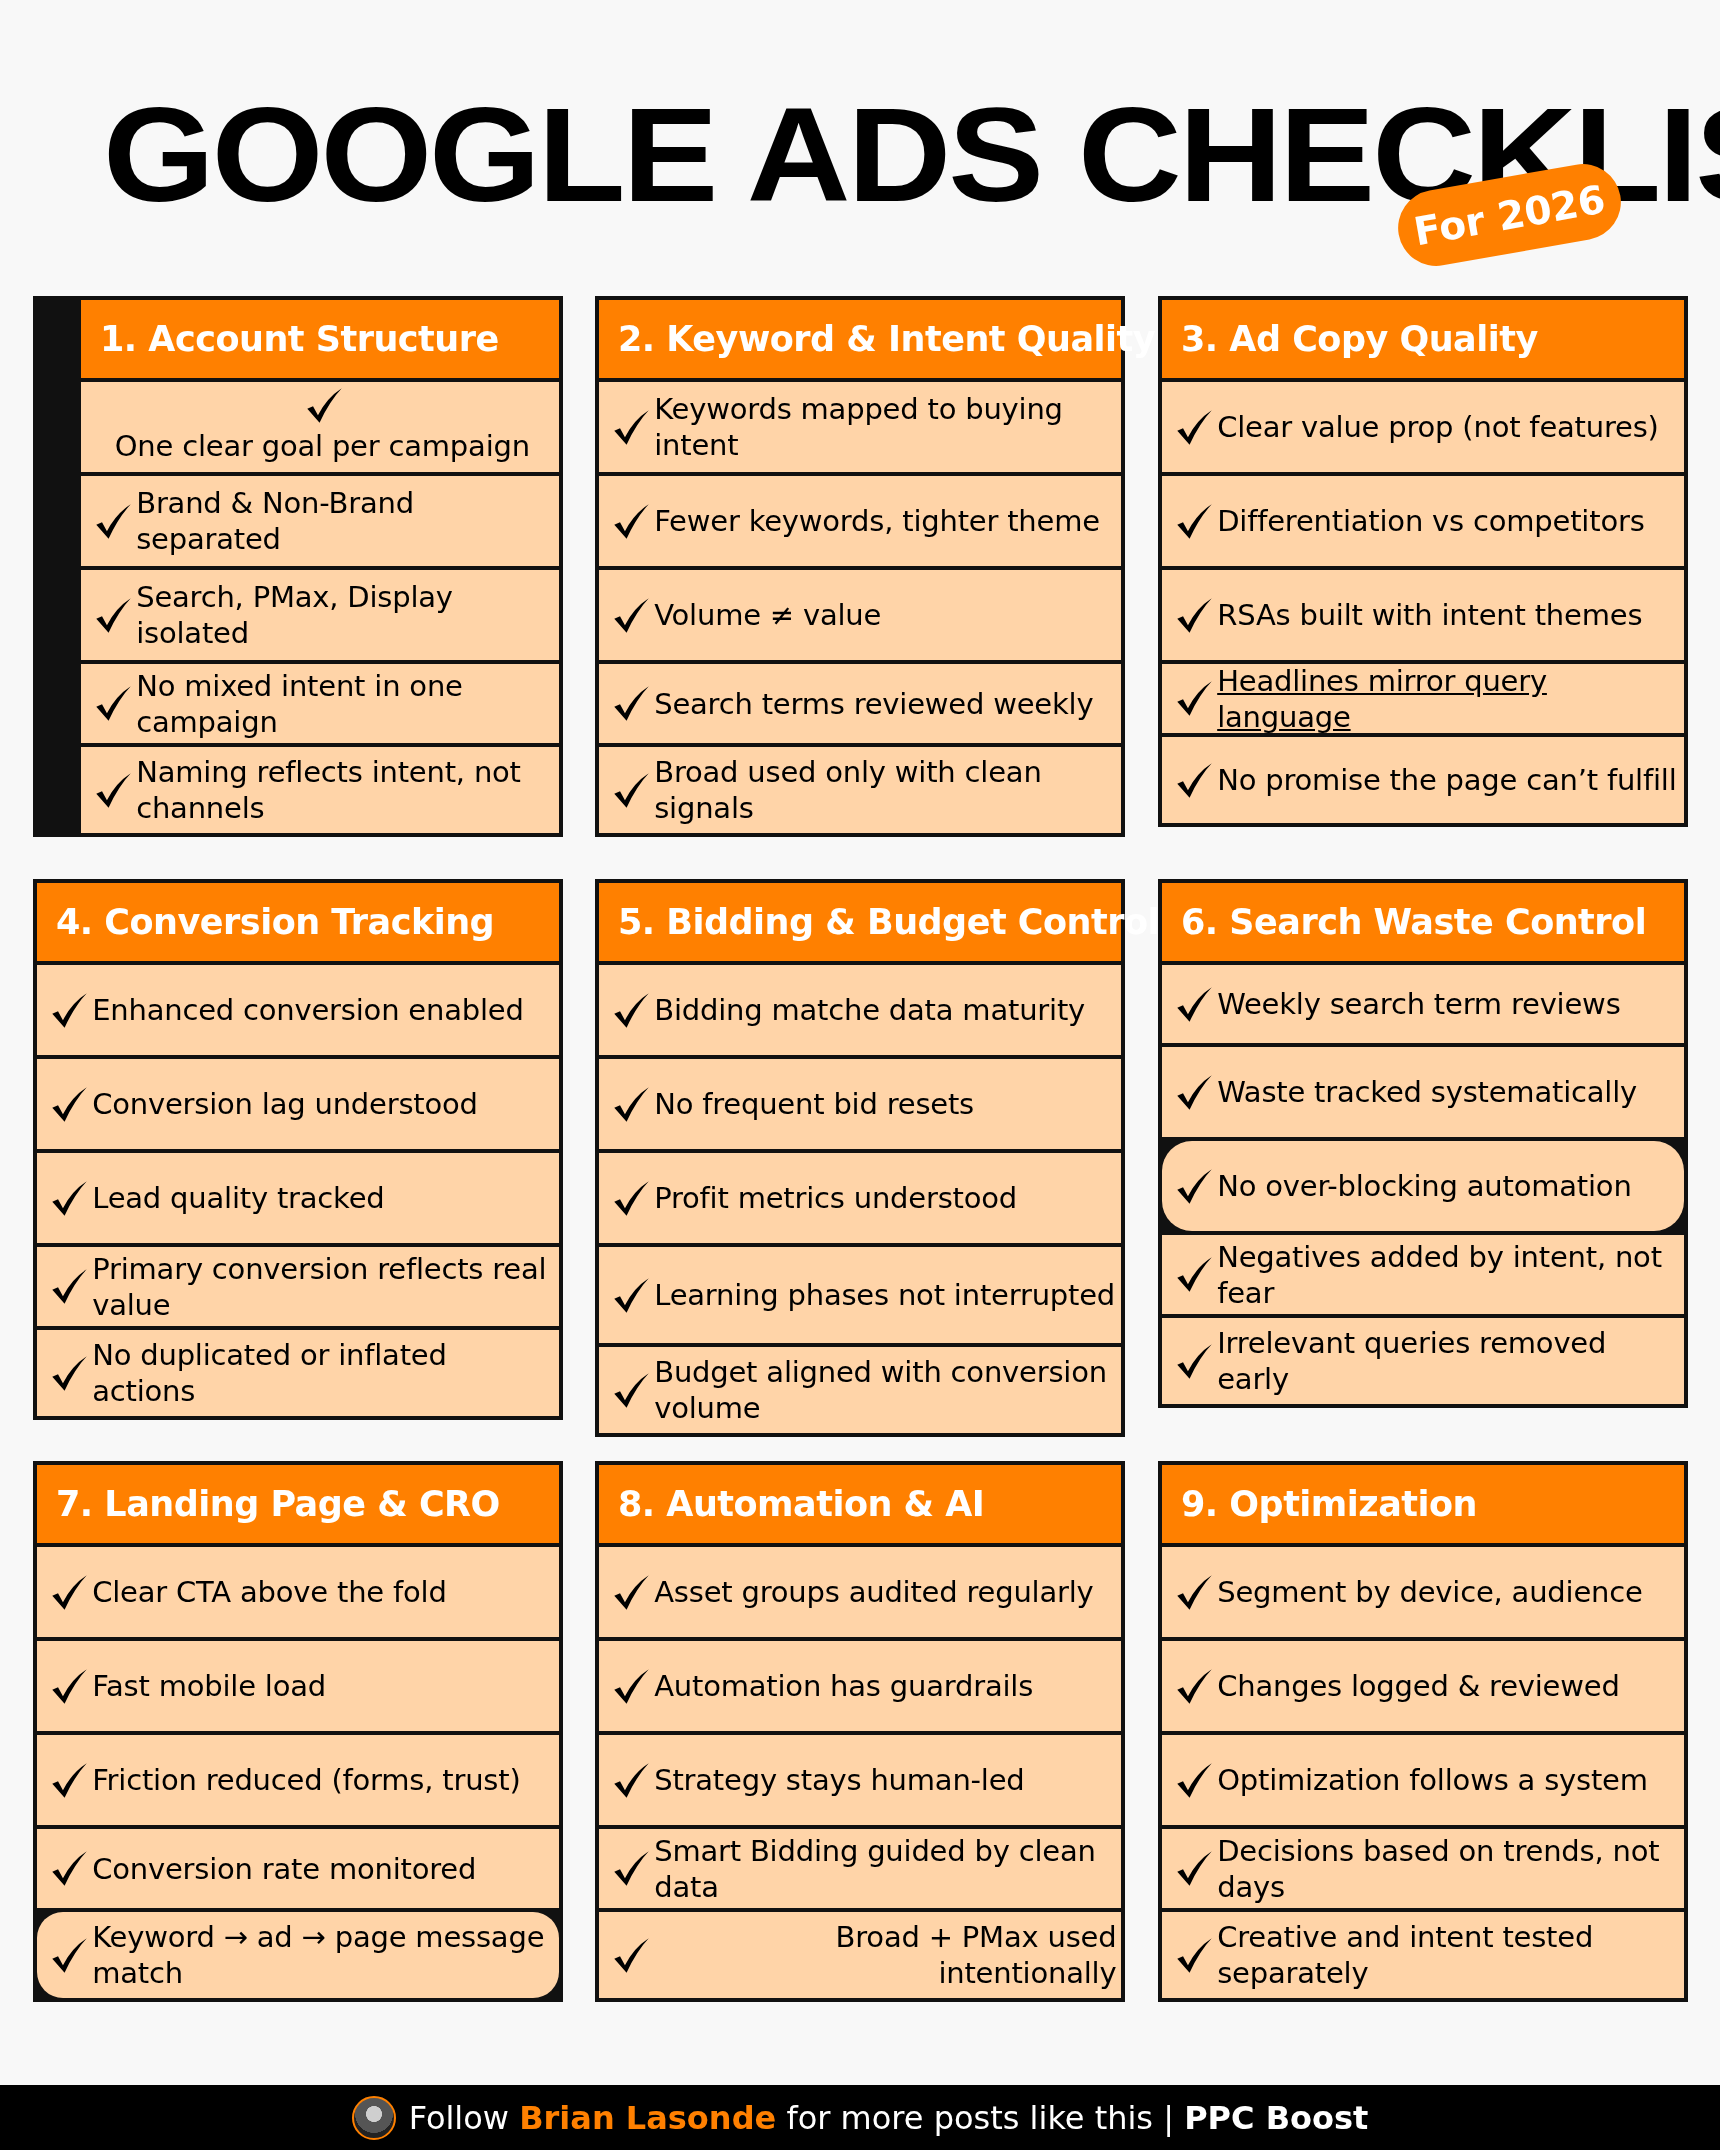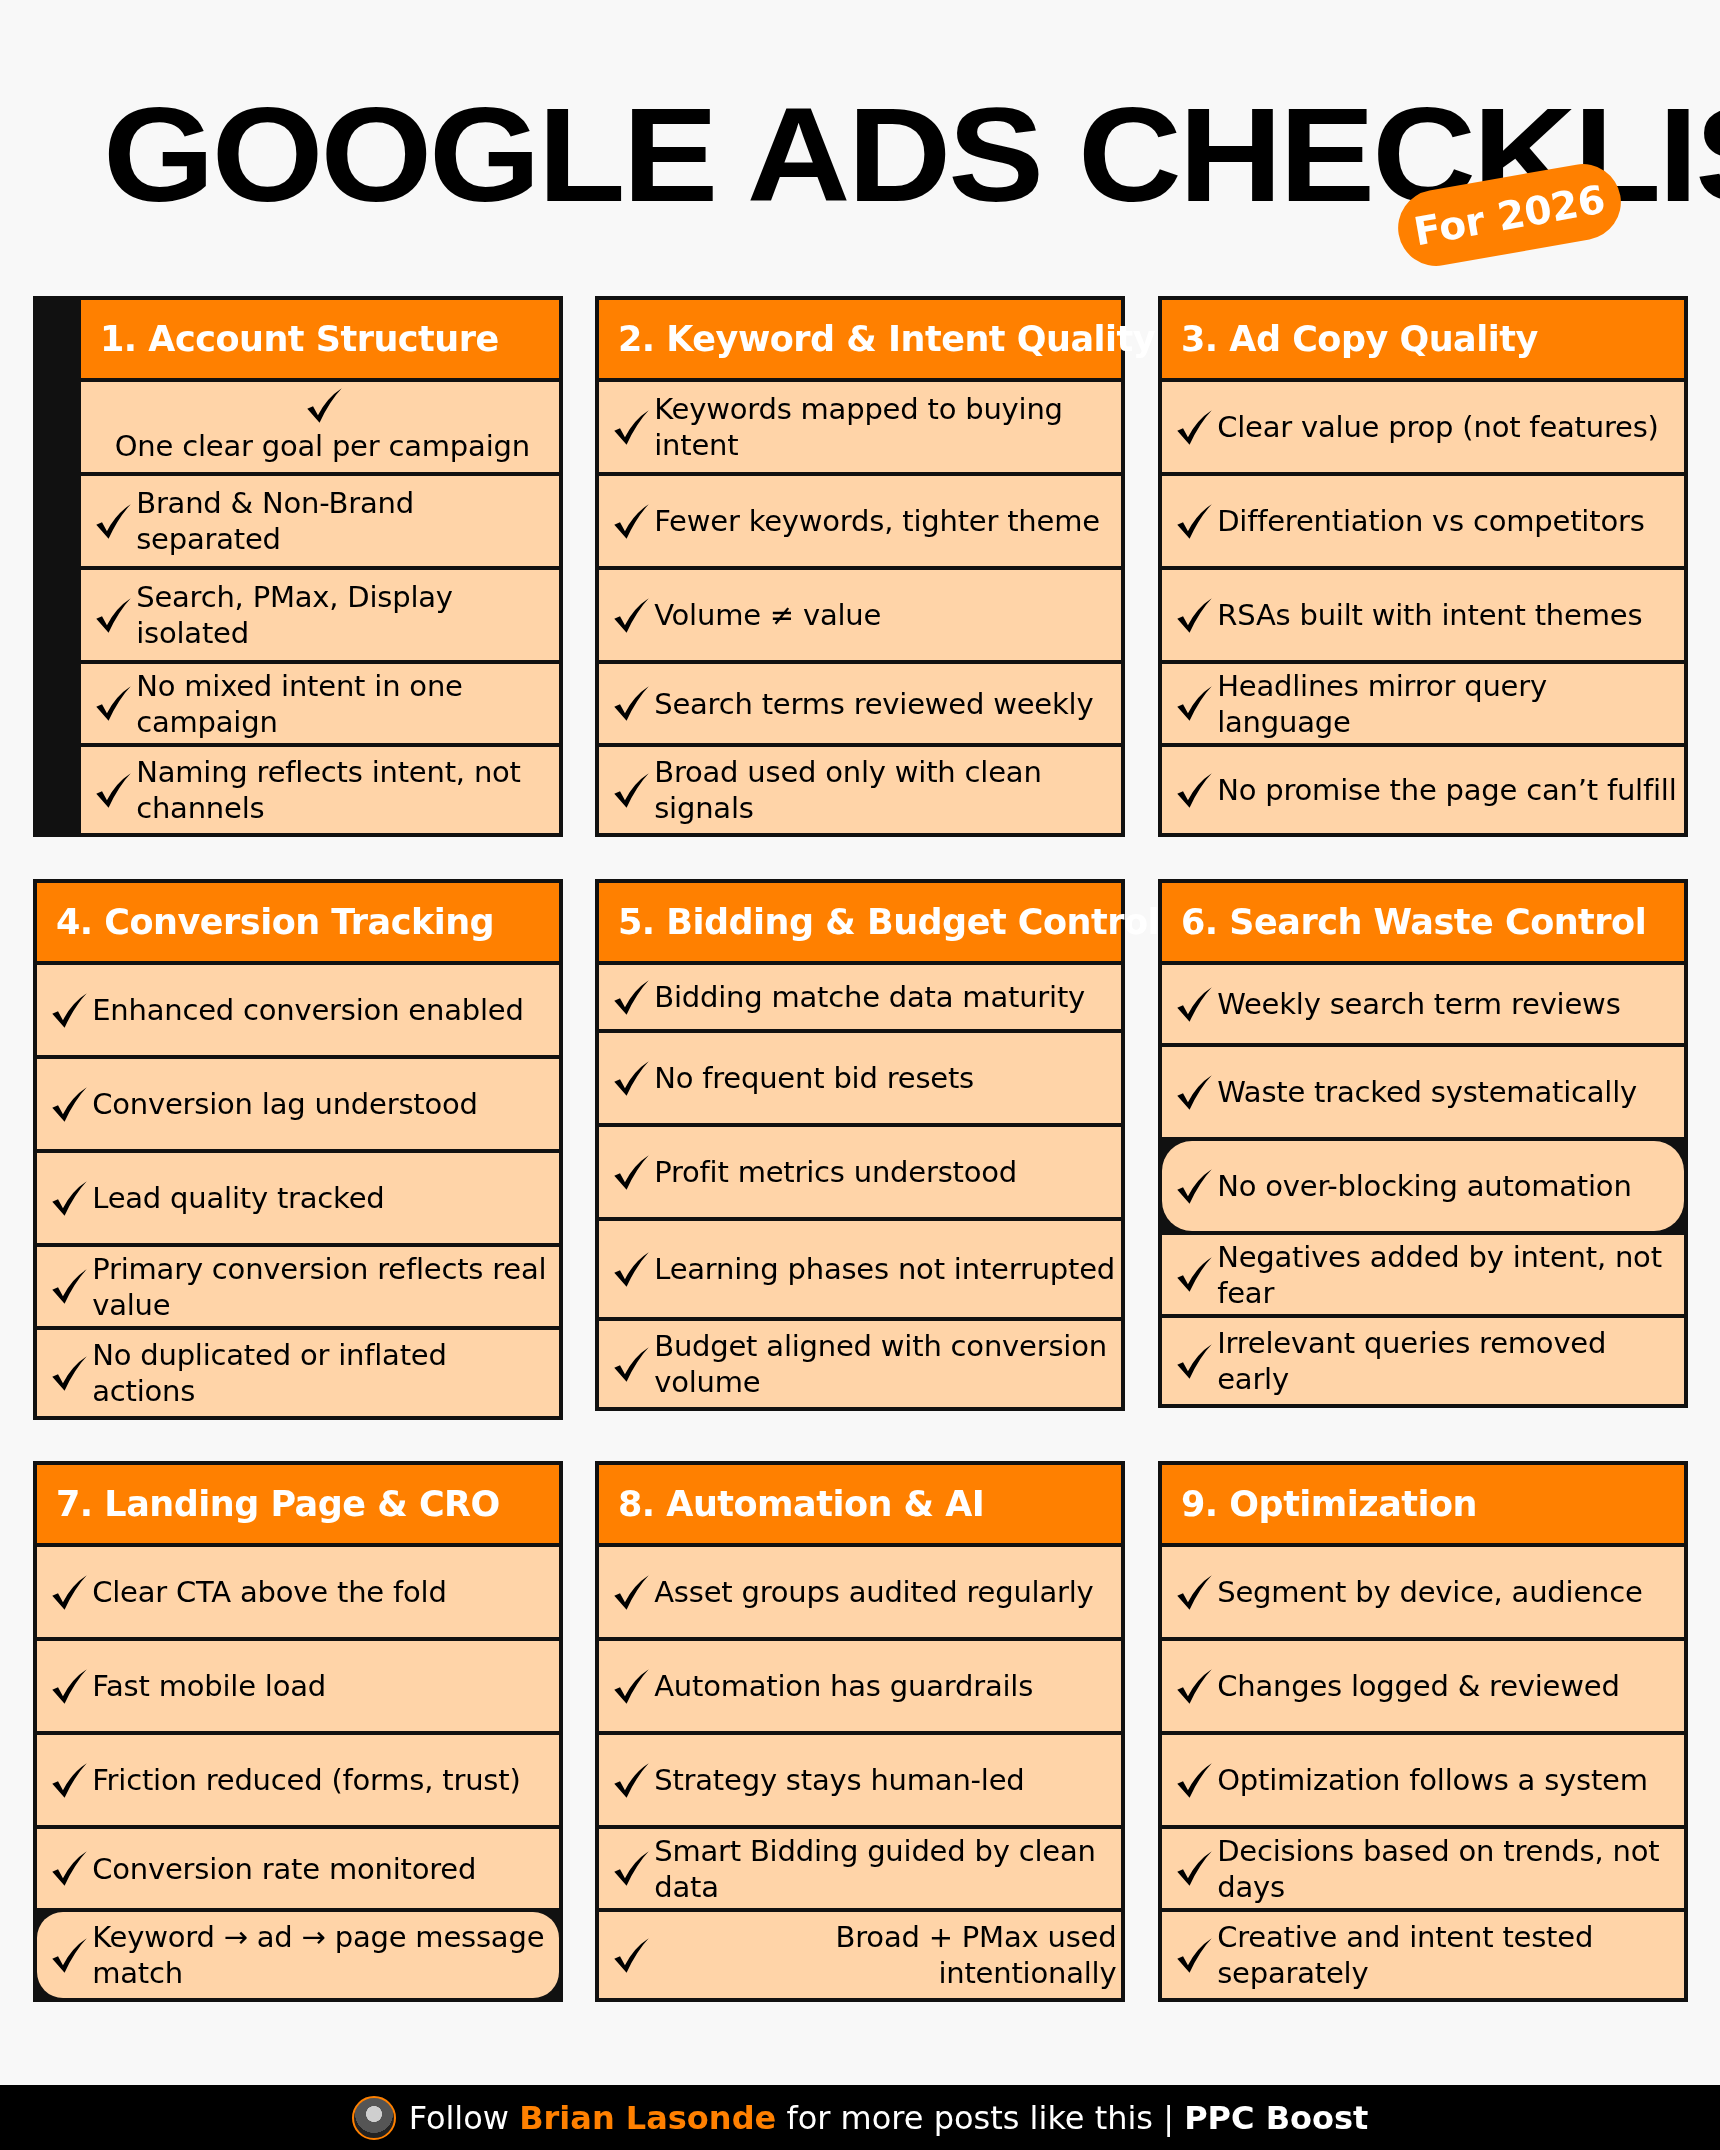--- a/index.html
+++ b/index.html
@@ -131,21 +131,21 @@
         <span class="row-text">Differentiation vs competitors</span>
       </div>
       <div class="row" style="height: 90px;">
         <span class="check">
           <svg viewBox="0 0 100 100">
             <path d="M8 58 L22 52 L34 74 Q55 32 92 8 Q62 40 38 92 Z" fill="#000"></path>
           </svg>
         </span>
         <span class="row-text">RSAs built with intent themes</span>
       </div>
-      <div class="row" style="height: 79px;">
+      <div class="row" style="height: 69px; text-decoration: underline;">
         <span class="check">
           <svg viewBox="0 0 100 100">
             <path d="M8 58 L22 52 L34 74 Q55 32 92 8 Q62 40 38 92 Z" fill="#000"></path>
           </svg>
         </span>
         <span class="row-text">Headlines mirror query language</span>
       </div>
       <div class="row" style="height: 86px;">
         <span class="check">
           <svg viewBox="0 0 100 100">
@@ -193,21 +193,21 @@
         <span class="check">
           <svg viewBox="0 0 100 100">
             <path d="M8 58 L22 52 L34 74 Q55 32 92 8 Q62 40 38 92 Z" fill="#000"></path>
           </svg>
         </span>
         <span class="row-text">No duplicated or inflated actions</span>
       </div>
     </div>
     <div class="card" style="left: 595px; top: 879px;">
       <div class="card-header">5. Bidding &amp; Budget Control</div>
-      <div class="row" style="height: 64px;">
+      <div class="row" style="height: 90px;">
         <span class="check">
           <svg viewBox="0 0 100 100">
             <path d="M8 58 L22 52 L34 74 Q55 32 92 8 Q62 40 38 92 Z" fill="#000"></path>
           </svg>
         </span>
         <span class="row-text">Bidding matche data maturity</span>
       </div>
       <div class="row" style="height: 90px;">
         <span class="check">
           <svg viewBox="0 0 100 100">

